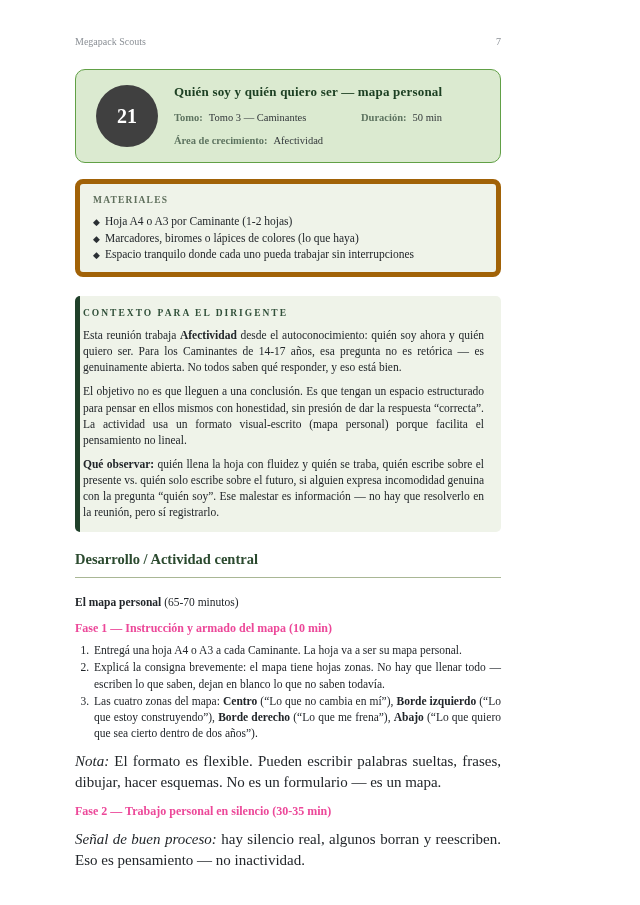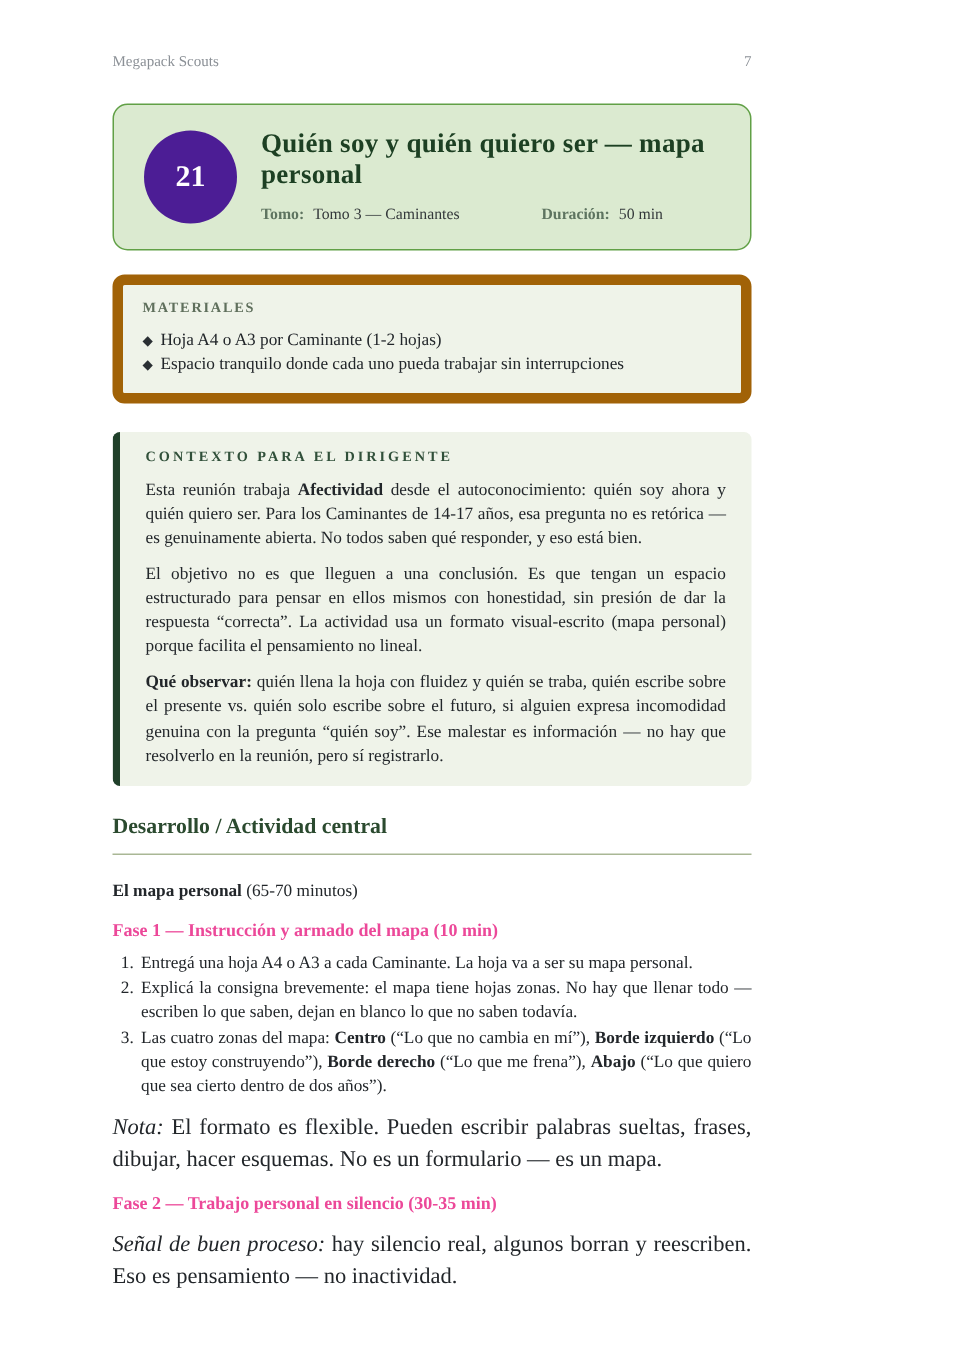--- a/index.html
+++ b/index.html
@@ -14,54 +14,54 @@
     display:flex;justify-content:space-between;align-items:baseline;
     font-size:10px;color:#8b9096;margin-bottom:22px;
   }
   
   .activity-card{
     background:#dbead0;border:1.5px solid #61a046;border-radius:10px;
     padding:15px 20px;display:flex;align-items:center;gap:16px;
   }
   .badge{
     flex:0 0 auto;width:62px;height:62px;border-radius:50%;
-    background:#4c1d95;color:#ffffff;font-size:20px;font-weight:bold;
+    background:#404040;color:#ffffff;font-size:20px;font-weight:bold;
     display:flex;align-items:center;justify-content:center;
   }
   .card-body{flex:1 1 auto;min-width:0;}
   .card-title{
-    margin:0 0 11px 0;font-size:18px;font-weight:bold;color:#1d4023;
+    margin:0 0 11px 0;font-size:13px;font-weight:bold;color:#1d4023;
     letter-spacing:.2px;line-height:1.15;
   }
   .meta-row{display:flex;margin-top:0;}
   .meta-row + .meta-row{margin-top:9px;}
   .meta-cell{font-size:10.5px;line-height:1.3;}
   .meta-cell-wide{width:187px;flex:0 0 auto;}
   .meta-label{color:#5e7460;font-weight:bold;margin-right:6px;}
   .meta-value{color:#33383a;}
   
   .materials-box{
-    margin-top:16px;background:#eff3e9;border:7px solid #a16207;
+    margin-top:16px;background:#eff3e9;border:5px solid #a16207;
     border-radius:8px;padding:11px 16px 10px 13px;
   }
   .box-heading{
     font-size:9.5px;font-weight:bold;letter-spacing:1.2px;
     color:#5f6f5c;margin-bottom:8px;
   }
   .materials-list{list-style:none;margin:0;padding:0;}
   .materials-list li{
     font-size:11.5px;line-height:1.42;color:#22262a;
     padding-left:14px;text-indent:-14px;
   }
   .diamond{font-size:9px;margin-right:5px;color:#2a2f33;}
   
   .context-box{
     margin-top:19px;background:#eff3e9;
     border-left:5px solid #20402a;border-radius:5px;
-    padding:12px 17px 12px 17px;
+    padding:12px 17px 12px 3px;
   }
   .context-heading{
     font-size:9.5px;font-weight:bold;letter-spacing:2px;
     color:#31503a;margin:0 0 9px 0;
   }
   .context-box p{
     margin:0;font-size:11.5px;line-height:1.4;text-align:justify;color:#22262a;
   }
   .context-box p + p{margin-top:8px;}
   
@@ -104,27 +104,33 @@
     <div class="card-body">
       <h1 class="card-title">Quién soy y quién quiero ser — mapa personal</h1>
       <div class="meta-row">
         <div class="meta-cell meta-cell-wide">
           <span class="meta-label">Tomo:</span><span class="meta-value">Tomo 3 — Caminantes</span>
         </div>
         <div class="meta-cell">
           <span class="meta-label">Duración:</span><span class="meta-value">50 min</span>
         </div>
       </div>
+      <div class="meta-row">
+        <div class="meta-cell">
+          <span class="meta-label">Área de crecimiento:</span><span class="meta-value">Afectividad</span>
+        </div>
+      </div>
     </div>
   </div>
 
   <div class="materials-box">
     <div class="box-heading">MATERIALES</div>
     <ul class="materials-list">
       <li><span class="diamond">◆</span><span>Hoja A4 o A3 por Caminante (1-2 hojas)</span></li>
+      <li><span class="diamond">◆</span><span>Marcadores, biromes o lápices de colores (lo que haya)</span></li>
       <li><span class="diamond">◆</span><span>Espacio tranquilo donde cada uno pueda trabajar sin interrupciones</span></li>
     </ul>
   </div>
 
   <div class="context-box">
     <div class="context-heading">CONTEXTO PARA EL DIRIGENTE</div>
     <p><span>Esta reunión trabaja </span><strong>Afectividad</strong><span> desde el autoconocimiento: quién soy ahora y quién quiero ser. Para los Caminantes de 14-17 años, esa pregunta no es retórica — es genuinamente abierta. No todos saben qué responder, y eso está bien.</span></p>
     <p><span>El objetivo no es que lleguen a una conclusión. Es que tengan un espacio estructurado para pensar en ellos mismos con honestidad, sin presión de dar la respuesta “correcta”. La actividad usa un formato visual-escrito (mapa personal) porque facilita el pensamiento no lineal.</span></p>
     <p><strong>Qué observar:</strong><span> quién llena la hoja con fluidez y quién se traba, quién escribe sobre el presente vs. quién solo escribe sobre el futuro, si alguien expresa incomodidad genuina con la pregunta “quién soy”. Ese malestar es información — no hay que resolverlo en la reunión, pero sí registrarlo.</span></p>
   </div>

